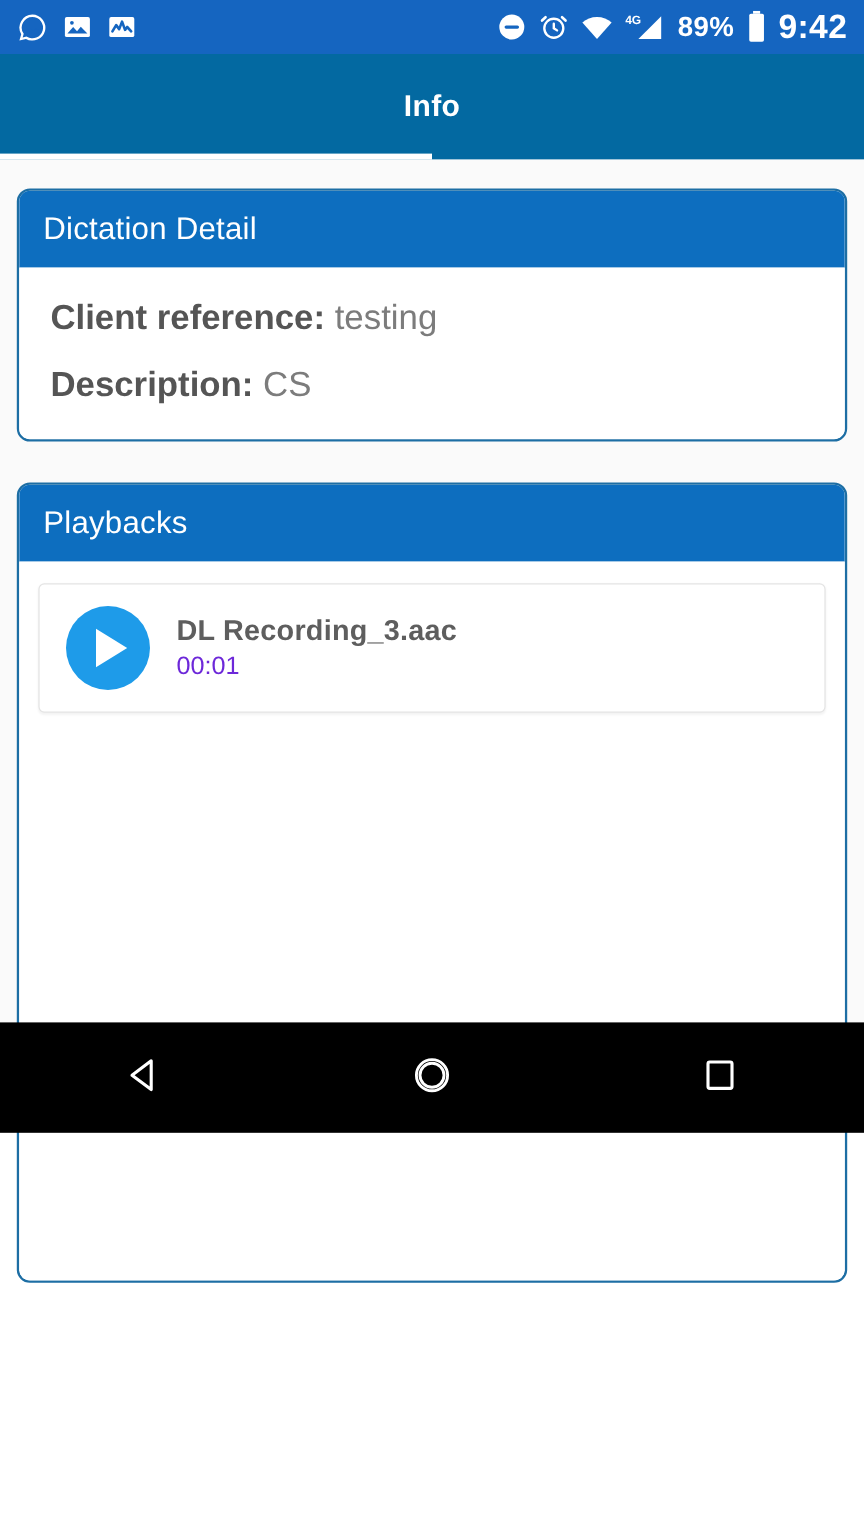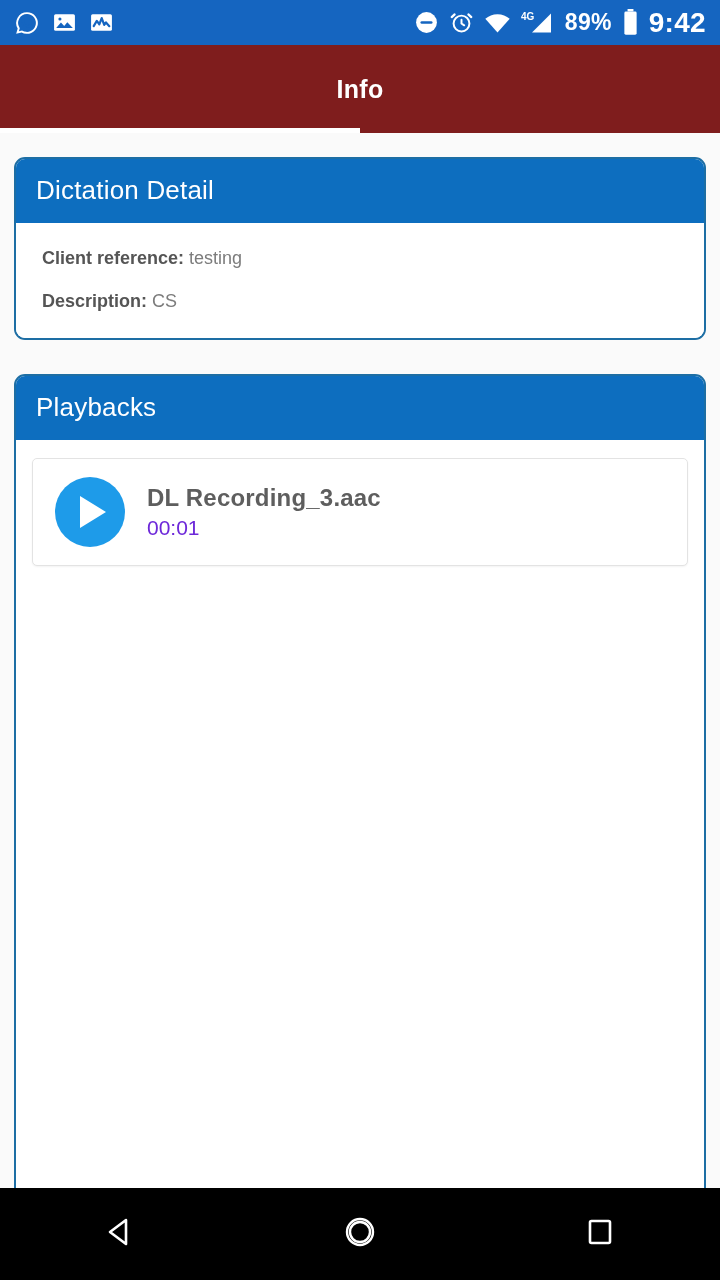--- a/index.html
+++ b/index.html
@@ -2,40 +2,40 @@
 <html><head>
 <meta charset="utf-8">
 <style>
   * { margin:0; padding:0; box-sizing:border-box; }
   html, body {
     width:720px; height:1280px;
     background:#ffffff;
     font-family:"Liberation Sans", sans-serif;
     overflow:hidden;
   }
-  .phone { width:720px; height:1280px; position:relative; background:#fafafa; }
+  .phone { width:720px; height:944px; position:relative; background:#fafafa; }
 
   
   .statusbar{
     height:45px; background:#1565C0;
     display:flex; align-items:center; justify-content:space-between;
     padding:0 14px 0 14px;
   }
   .sb-left{ display:flex; align-items:center; gap:12px; }
   .sb-right{ display:flex; align-items:center; gap:10px; }
   .sb-icon{ display:flex; align-items:center; justify-content:center; }
   .sb-text{
     color:#ffffff; font-size:23px; font-weight:bold;
     letter-spacing:0.3px; line-height:1;
   }
   .sb-clock{ font-size:28px; }
 
   
   .tabbar{
-    height:88px; background:#7f1d1d; position:relative;
+    height:88px; background:#0369a1; position:relative;
     display:flex;
   }
   .tab{
     flex:1; display:flex; align-items:center; justify-content:center;
     font-size:25px; font-weight:bold; letter-spacing:.3px;
     cursor:pointer; user-select:none;
   }
   .tab.active{ color:#ffffff; }
   .tab.inactive{ color:#93c4e8; }
   .tab-indicator{
@@ -54,21 +54,21 @@
     background:#ffffff; overflow:hidden;
   }
   .card-header{
     background:#0D6EBF; color:#ffffff;
     font-size:26px; padding:16px 20px 17px 20px;
     letter-spacing:.2px;
   }
   .card-body{ background:#ffffff; padding:18px 26px 22px 26px; }
 
   .detail-row{
-    font-size:18px; color:#808080; padding:6px 0 14px 0; line-height:1.25;
+    font-size:29px; color:#808080; padding:6px 0 14px 0; line-height:1.25;
   }
   .detail-row:last-child{ padding-bottom:4px; }
   .detail-label{ font-weight:bold; color:#555555; }
   .detail-value{ color:#7c7c7c; }
 
   
   .card-playbacks{ display:flex; flex-direction:column; height:calc(100% - 28px); }
   .card-playbacks .card-body{ flex:1; padding:18px 16px 16px 16px; }
 
   .playback-item{

